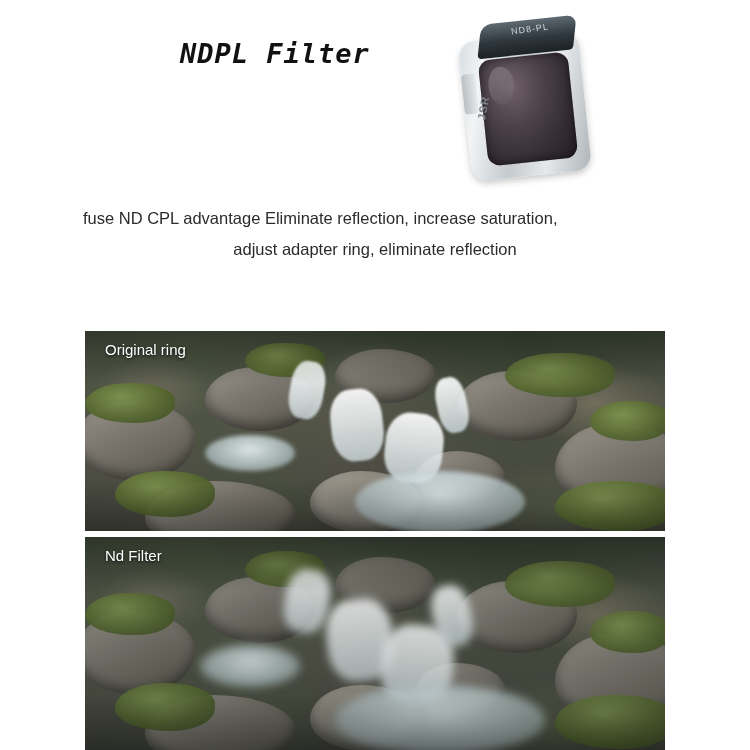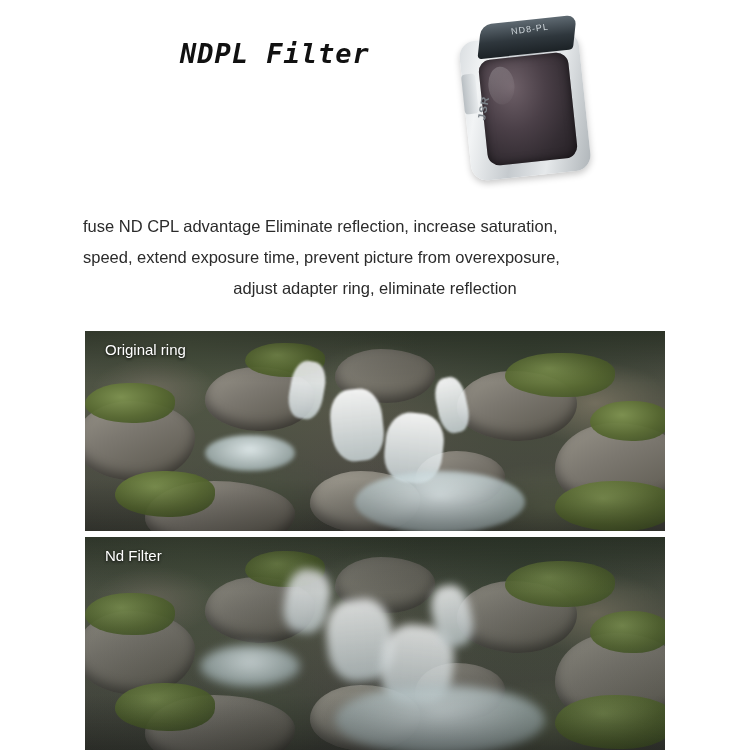--- a/index.html
+++ b/index.html
@@ -128,21 +128,21 @@
     width: 600px;
     text-align: center;
     font-size: 16.5px;
     line-height: 31px;
     color: #2b2b2b;
   }
   .desc .line {
     display: block;
     white-space: nowrap;
   }
-  .desc .line.l1 { text-align: left; padding-left: 8px; margin-top: 8px; }
+  .desc .line.l1 { text-align: left; padding-left: 8px; }
   .desc .line.l2 { text-align: left; padding-left: 8px; }
   .desc .line.l3 { text-align: left; padding-left: 8px; }
   .desc .line.l4 { text-align: center; }
 
   
   .photo {
     position: absolute;
     left: 85px;
     width: 580px;
     height: 200px;
@@ -236,21 +236,20 @@
     <div class="prod-top"></div>
     <div class="prod-top-label">ND8-PL</div>
     <div class="prod-notch"></div>
     <div class="prod-glass"></div>
     <div class="prod-brand">JSR</div>
   </div>
 </div>
 
 <div class="desc">
   <span class="line l1">fuse ND CPL advantage Eliminate reflection, increase saturation,</span>
-  <span class="line l3">speed, extend exposure time, prevent picture from overexposure,</span>
   <span class="line l4">adjust adapter ring, eliminate reflection</span>
 </div>
 
 <div class="photo" id="photo-original">
   <div class="scene">
     <div class="bg"></div>
     <div class="bg2"></div>
 
     <div class="rock" style="left:-10px; top:70px; width:120px; height:80px;"></div>
     <div class="rock" style="left:120px; top:36px; width:110px; height:64px;"></div>

